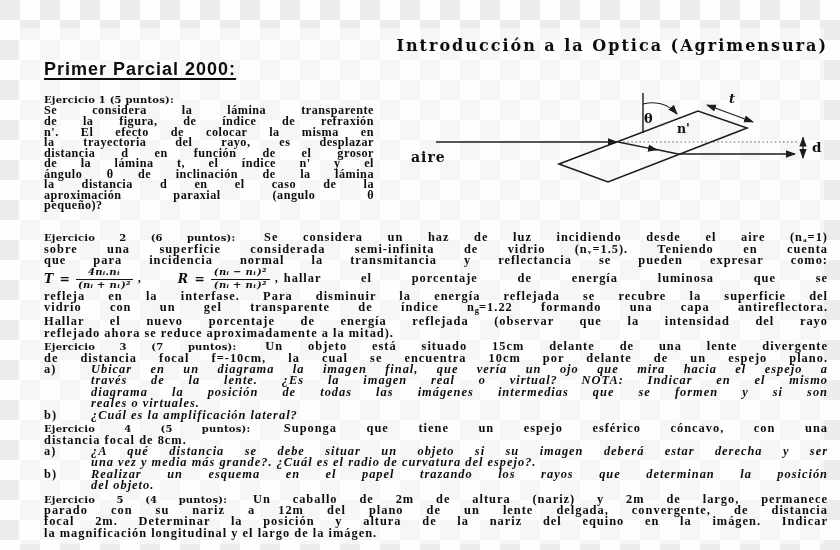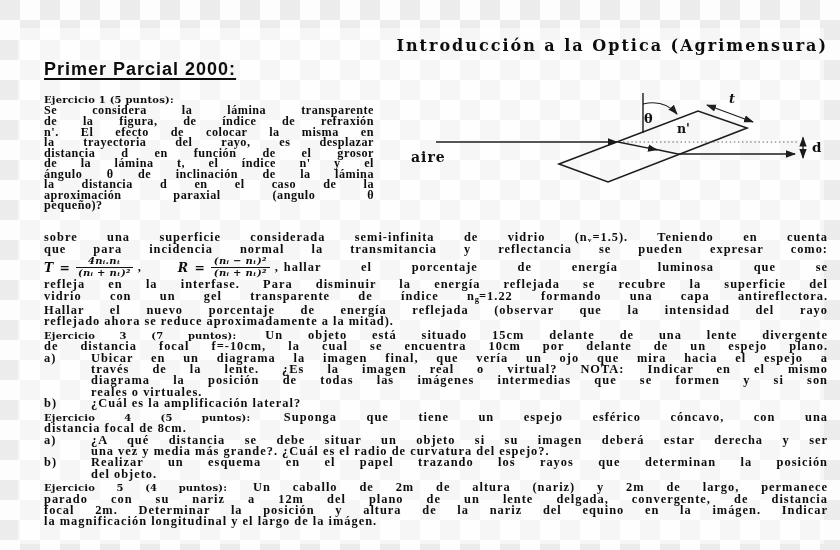--- a/index.html
+++ b/index.html
@@ -41,21 +41,21 @@
   .frac { text-align:center; text-align-last:center; font-style:italic;
           font-family:"DejaVu Serif","DejaVu Sans",serif;
           font-size:10px; line-height:10.5px; font-weight:700; letter-spacing:0.3px; }
   .frac .num { border-bottom:1.3px solid #111; padding:0 3px 1px; }
   .frac .den { padding:0 2px; }
   .gapw { width:26px; flex:none; }
   .ftail { flex:1; text-align:justify; text-align-last:justify; letter-spacing:1px; }
 
   .li { display:flex; }
   .li .mk { width:47px; flex:none; }
-  .li .bd { flex:1; }
+  .li .bd { flex:1;font-style:italic; }
 
   .subg { font-size:8.5px; vertical-align:-2px; letter-spacing:0; }
 
   .fig { position:absolute; left:362px; top:52px; }
   .fig text { font-family:"DejaVu Serif","DejaVu Sans",serif; font-weight:700; fill:#111; }
 </style>
 </head>
 <body>
 
 <div class="wash"></div>
@@ -103,20 +103,23 @@
     <line x1="213" y1="54" x2="392" y2="54" stroke="#666" stroke-width="1" stroke-dasharray="1.5 2.6"></line>
     <line x1="212" y1="54" x2="251" y2="61.8" stroke="#1c1c1c" stroke-width="1.3" marker-end="url(#ah)"></line>
     <line x1="248" y1="61" x2="272" y2="66" stroke="#1c1c1c" stroke-width="1.3"></line>
     <line x1="272" y1="66" x2="389" y2="66" stroke="#1c1c1c" stroke-width="1.3" marker-end="url(#ah)"></line>
     <line x1="397" y1="49.5" x2="397" y2="70" stroke="#1c1c1c" stroke-width="1.3" marker-start="url(#ah)" marker-end="url(#ah)"></line>
     <text x="406" y="64" font-size="13.5">d</text>
     <text x="5" y="74" font-size="14" letter-spacing="1">aire</text>
   </svg>
 
   <div class="para">
+    <div class="jline">
+      <span class="exh">Ejercicio 2 (6 puntos):</span><span> Se considera un haz de luz incidiendo desde el aire (nₐ=1)</span>
+    </div>
     <div>
         <div class="jline">sobre una superficie considerada semi-infinita de vidrio (nᵥ=1.5). Teniendo en cuenta</div>
         <div class="jline">que para incidencia normal la transmitancia y reflectancia se pueden expresar como:</div>
       </div>
     <div class="frow">
       <span class="math">T =</span>
       <span class="frac">
         <span class="num" style="display:block">4nᵢ.nₜ</span>
         <span class="den" style="display:block">(nᵢ + nₜ)²</span>
       </span>

